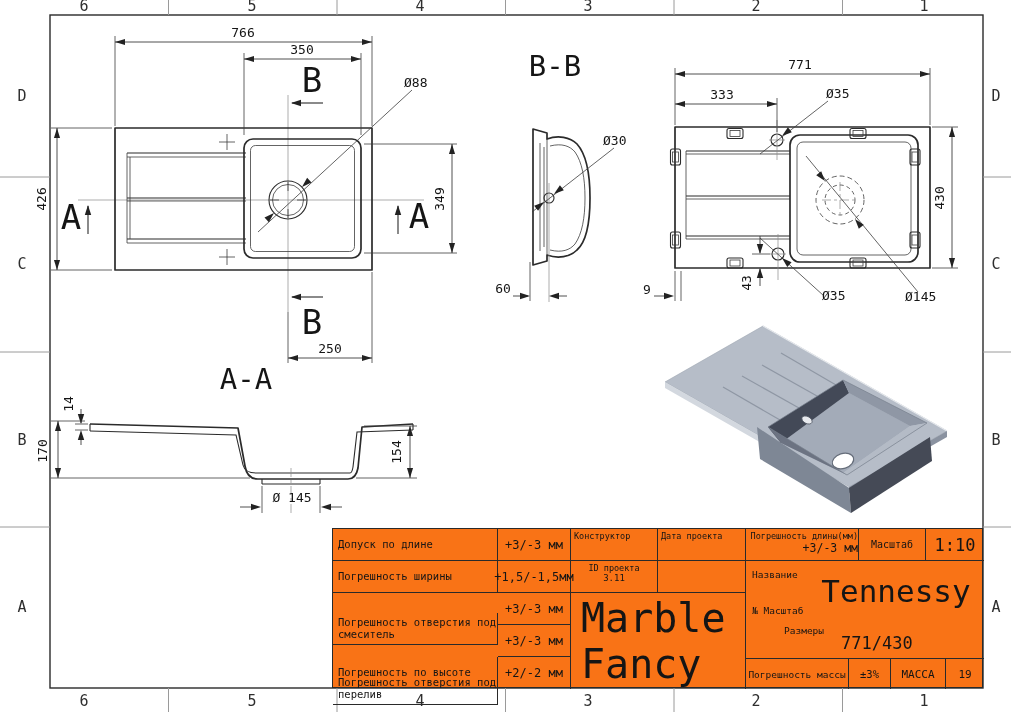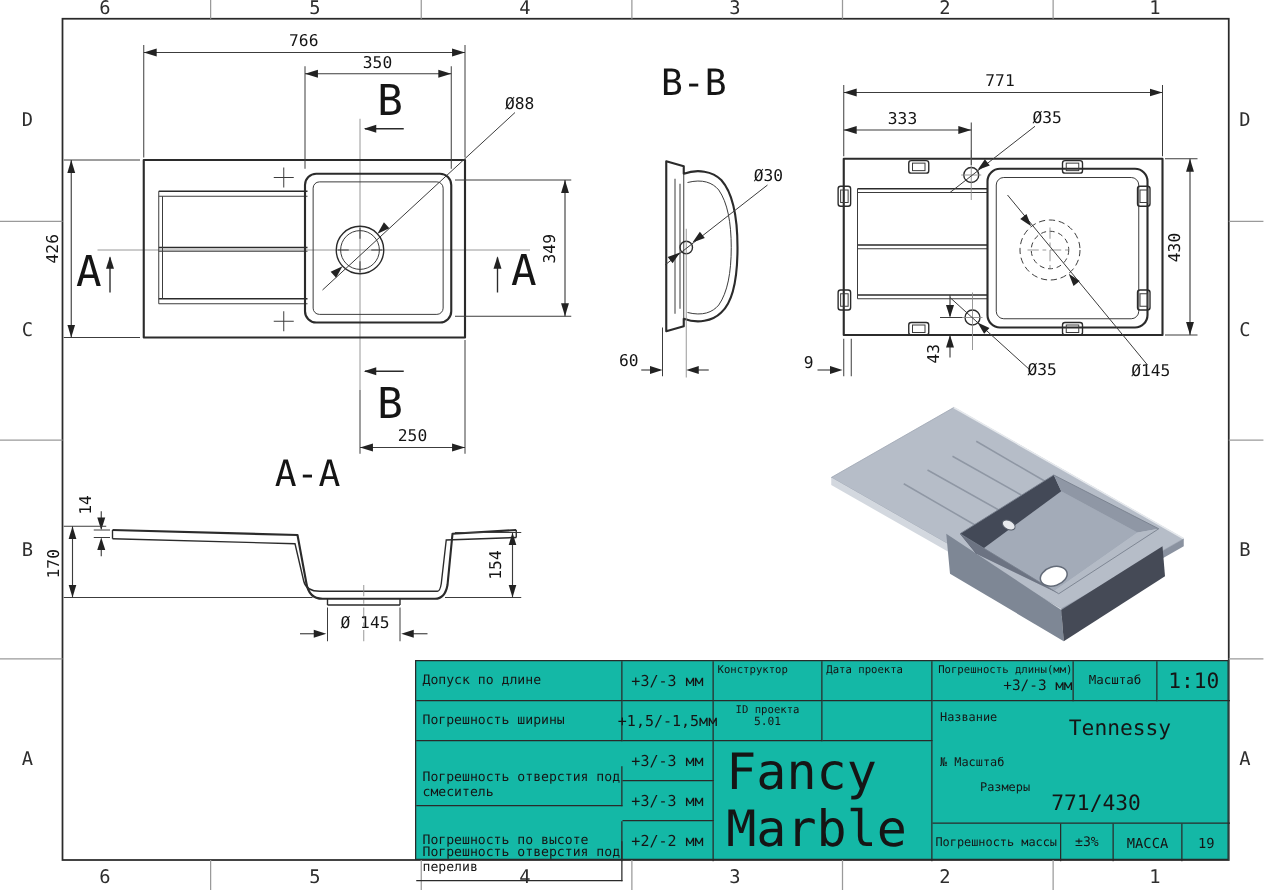--- a/index.html
+++ b/index.html
@@ -12,29 +12,29 @@
   .dim{stroke:#3c3c3c;stroke-width:0.9;fill:none;}
   .cl{stroke:#8a8a8a;stroke-width:0.7;fill:none;}
   .frameln{stroke:#2a2a2a;stroke-width:1.4;fill:none;}
   .tick{stroke:#9a9a9a;stroke-width:1;fill:none;}
   .dtext{font-size:13px;}
   .ztext{font-size:15px;fill:#2e2e2e;}
   .stext{font-size:34px;}
   .vtitle{font-size:29px;}
   
   #tblock{position:absolute;left:332px;top:528px;width:651px;height:160px;
-          border:1.5px solid #2a2a2a;box-sizing:border-box;background:#14b8a6;color:#151515;}
+          border:1.5px solid #2a2a2a;box-sizing:border-box;background:#f97316;color:#151515;}
   .cell{position:absolute;box-sizing:border-box;border-color:#2a2a2a;border-style:solid;border-width:0;}
   .tol-label{font-size:10.5px;line-height:1.12;display:flex;align-items:center;padding-left:5px;}
   .tol-value{font-size:12px;display:flex;align-items:center;justify-content:center;}
   .hdr{font-size:8.5px;padding:2px 0 0 3px;}
   .idcell{font-size:8.5px;text-align:center;padding-top:2px;}
   .logo{font-size:40px;line-height:46px;padding:2px 0 0 10px;white-space:nowrap;}
   .lbl9{font-size:9.5px;position:absolute;}
-  .big-name{font-size:17px;position:absolute;}
+  .big-name{font-size:31px;position:absolute;}
   .big-size{font-size:17px;position:absolute;}
   .c-center{display:flex;align-items:center;justify-content:center;}
 </style>
 </head>
 <body>
 
 <div id="page">
 
 <svg width="1011" height="712" viewBox="0 0 1011 712">
   <defs>
@@ -324,26 +324,26 @@
   <div class="cell tol-value" style="left:165px;top:64px;width:73px;height:32px;border-right-width:1px;border-bottom-width:1px;">+3/-3 мм</div>
   <div class="cell tol-label" style="left:0;top:96px;width:165px;height:32px;border-right-width:1px;border-bottom-width:1px;margin-top:48px;">Погрешность отверстия под перелив</div>
   <div class="cell tol-value" style="left:165px;top:96px;width:73px;height:32px;border-right-width:1px;border-bottom-width:1px;">+3/-3 мм</div>
   <div class="cell tol-label" style="left:0;top:128px;width:165px;height:32px;border-right-width:1px;">Погрешность по высоте</div>
   <div class="cell tol-value" style="left:165px;top:128px;width:73px;height:32px;border-right-width:1px;">+2/-2 мм</div>
 
   <div class="cell hdr" style="left:238px;top:0;width:87px;height:32px;border-right-width:1px;border-bottom-width:1px;">Конструктор</div>
   <div class="cell hdr" style="left:325px;top:0;width:88px;height:32px;border-right-width:1px;border-bottom-width:1px;">Дата проекта</div>
   <div class="cell idcell" style="left:238px;top:32px;width:87px;height:32px;border-right-width:1px;border-bottom-width:1px;">
     <div>ID проекта</div>
-    <div style="font-size:9px;">5.01</div>
+    <div style="font-size:9px;">3.11</div>
   </div>
   <div class="cell" style="left:325px;top:32px;width:88px;height:32px;border-right-width:1px;border-bottom-width:1px;"></div>
   <div class="cell logo" style="left:238px;top:64px;width:175px;height:96px;border-right-width:1px;">
+    <div>Marble</div>
     <div>Fancy</div>
-    <div>Marble</div>
   </div>
 
   <div class="cell" style="left:413px;top:0;width:113px;height:32px;border-right-width:1px;border-bottom-width:1px;text-align:right;">
     <div style="font-size:8.5px;padding-top:2px;">Погрешность длины(мм)</div>
     <div style="font-size:11.5px;">+3/-3 мм</div>
   </div>
   <div class="cell c-center" style="left:526px;top:0;width:67px;height:32px;border-right-width:1px;border-bottom-width:1px;font-size:10px;">Масштаб</div>
   <div class="cell c-center" style="left:593px;top:0;width:58px;height:32px;border-bottom-width:1px;font-size:17px;">1:10</div>
 
   <div class="cell" style="left:413px;top:32px;width:238px;height:98px;border-bottom-width:1px;">

